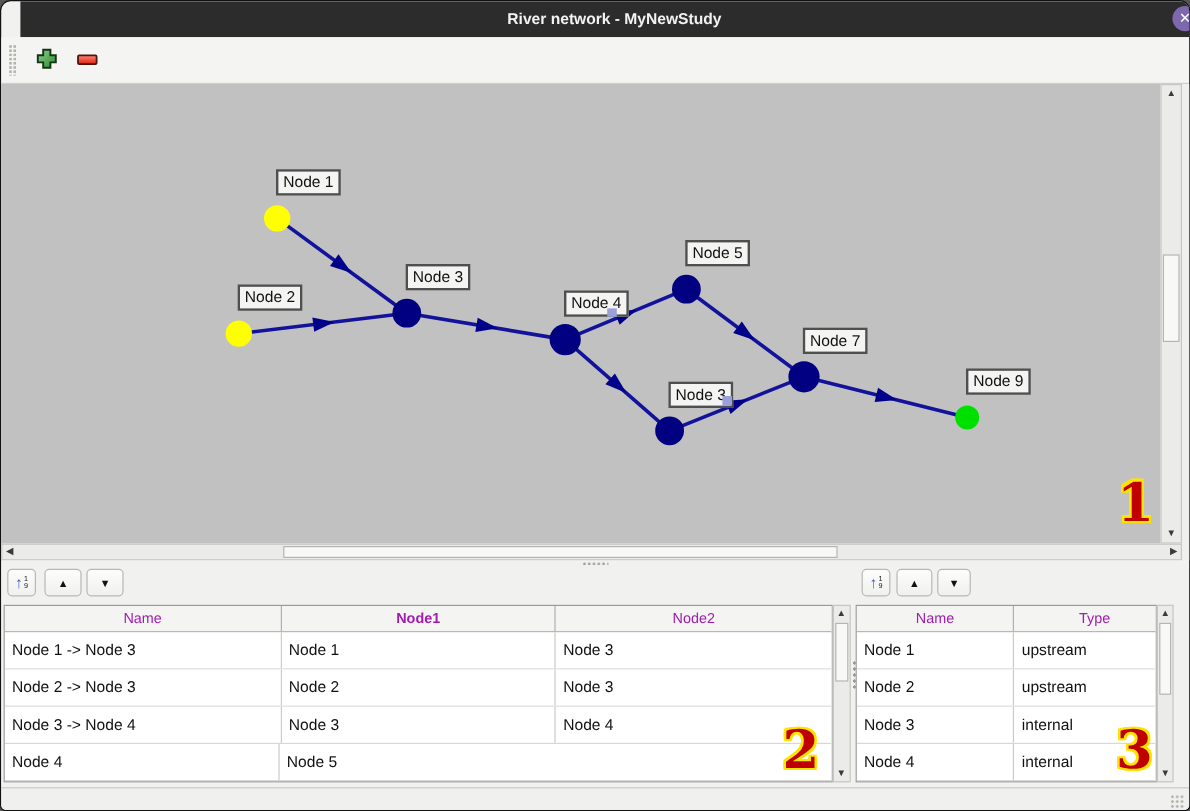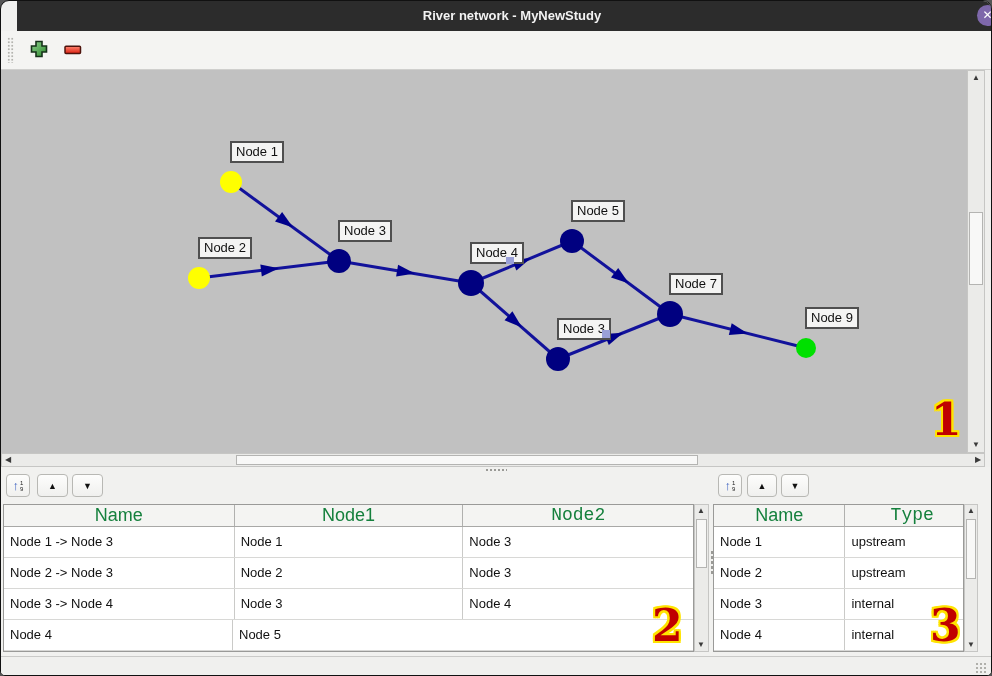--- a/index.html
+++ b/index.html
@@ -38,23 +38,23 @@
   .panelarea{position:absolute;left:0;top:470px;width:100%;height:185px;background:#f1f1ef;}
   .mini-btn{position:absolute;top:473px;height:23px;background:linear-gradient(#fdfdfc,#f0f0ee);
             border:1px solid #b8b8b4;border-radius:4px;box-sizing:border-box;display:flex;
             align-items:center;justify-content:center;font-size:9px;color:#1a1a1a;cursor:pointer;padding:0;}
   .sort-icon{display:flex;align-items:center;}
   .sort-arrow{color:#3a5fc0;font-size:13px;font-weight:bold;line-height:12px;}
   .sort-digits{display:flex;flex-direction:column;font-size:6px;line-height:6px;color:#222;margin-left:1px;}
   .tri{font-size:9px;color:#111;}
   .dtable{position:absolute;background:#fff;border:1px solid #9a9a98;box-sizing:border-box;overflow:hidden;}
   .thead{display:flex;background:#f4f4f2;border-bottom:1px solid #a8a8a6;height:21px;}
-  .hcell{box-sizing:border-box;border-right:1px solid #b0b0ae;font-size:18px;line-height:21px;
-         text-align:center;color:#15803d;overflow:hidden;}
-  .hcell:last-child{border-right:none;font-family:Liberation Mono, monospace;}
+  .hcell{box-sizing:border-box;border-right:1px solid #b0b0ae;font-size:12px;line-height:21px;
+         text-align:center;color:#a21caf;overflow:hidden;}
+  .hcell:last-child{border-right:none;}
   .trow{display:flex;height:30px;border-bottom:1px solid #d8d8d6;background:#fff;}
   .tcell{box-sizing:border-box;border-right:1px solid #cacac8;font-size:13px;line-height:29px;
          padding-left:6px;color:#111;overflow:hidden;white-space:nowrap;}
   .tcell:last-child{border-right:none;}
   
   .statusbar{position:absolute;left:0;top:655px;width:100%;height:20px;background:#f0f0ee;border-top:1px solid #cacac8;}
   .grip{position:absolute;right:4px;bottom:3px;width:12px;height:12px;
         background-image:radial-gradient(#b0b0ab 1px,transparent 1.2px);background-size:4px 4px;}
   
   .annot{position:absolute;z-index:10;font-family:"DejaVu Serif",serif;font-weight:bold;font-size:44px;
@@ -176,21 +176,21 @@
   <button class="mini-btn" style="left:36px;width:31px;">
     <span class="tri">▲</span>
   </button>
   <button class="mini-btn" style="left:71px;width:31px;">
     <span class="tri">▼</span>
   </button>
 
   <div class="dtable" style="left:2px;top:503px;width:691px;height:148px;">
       <div class="thead">
         <div class="hcell" style="width: 231px;">Name</div>
-        <div class="hcell" style="width: 229px;">Node1</div>
+        <div class="hcell" style="width: 229px; font-weight: bold;">Node1</div>
         <div class="hcell" style="width: 230px;">Node2</div>
       </div>
       <div class="trow">
         <div class="tcell" style="width: 231px;">Node 1 -&gt; Node 3</div>
         <div class="tcell" style="width: 229px;">Node 1</div>
         <div class="tcell" style="width: 230px;">Node 3</div>
       </div>
       <div class="trow">
         <div class="tcell" style="width: 231px;">Node 2 -&gt; Node 3</div>
         <div class="tcell" style="width: 229px;">Node 2</div>

